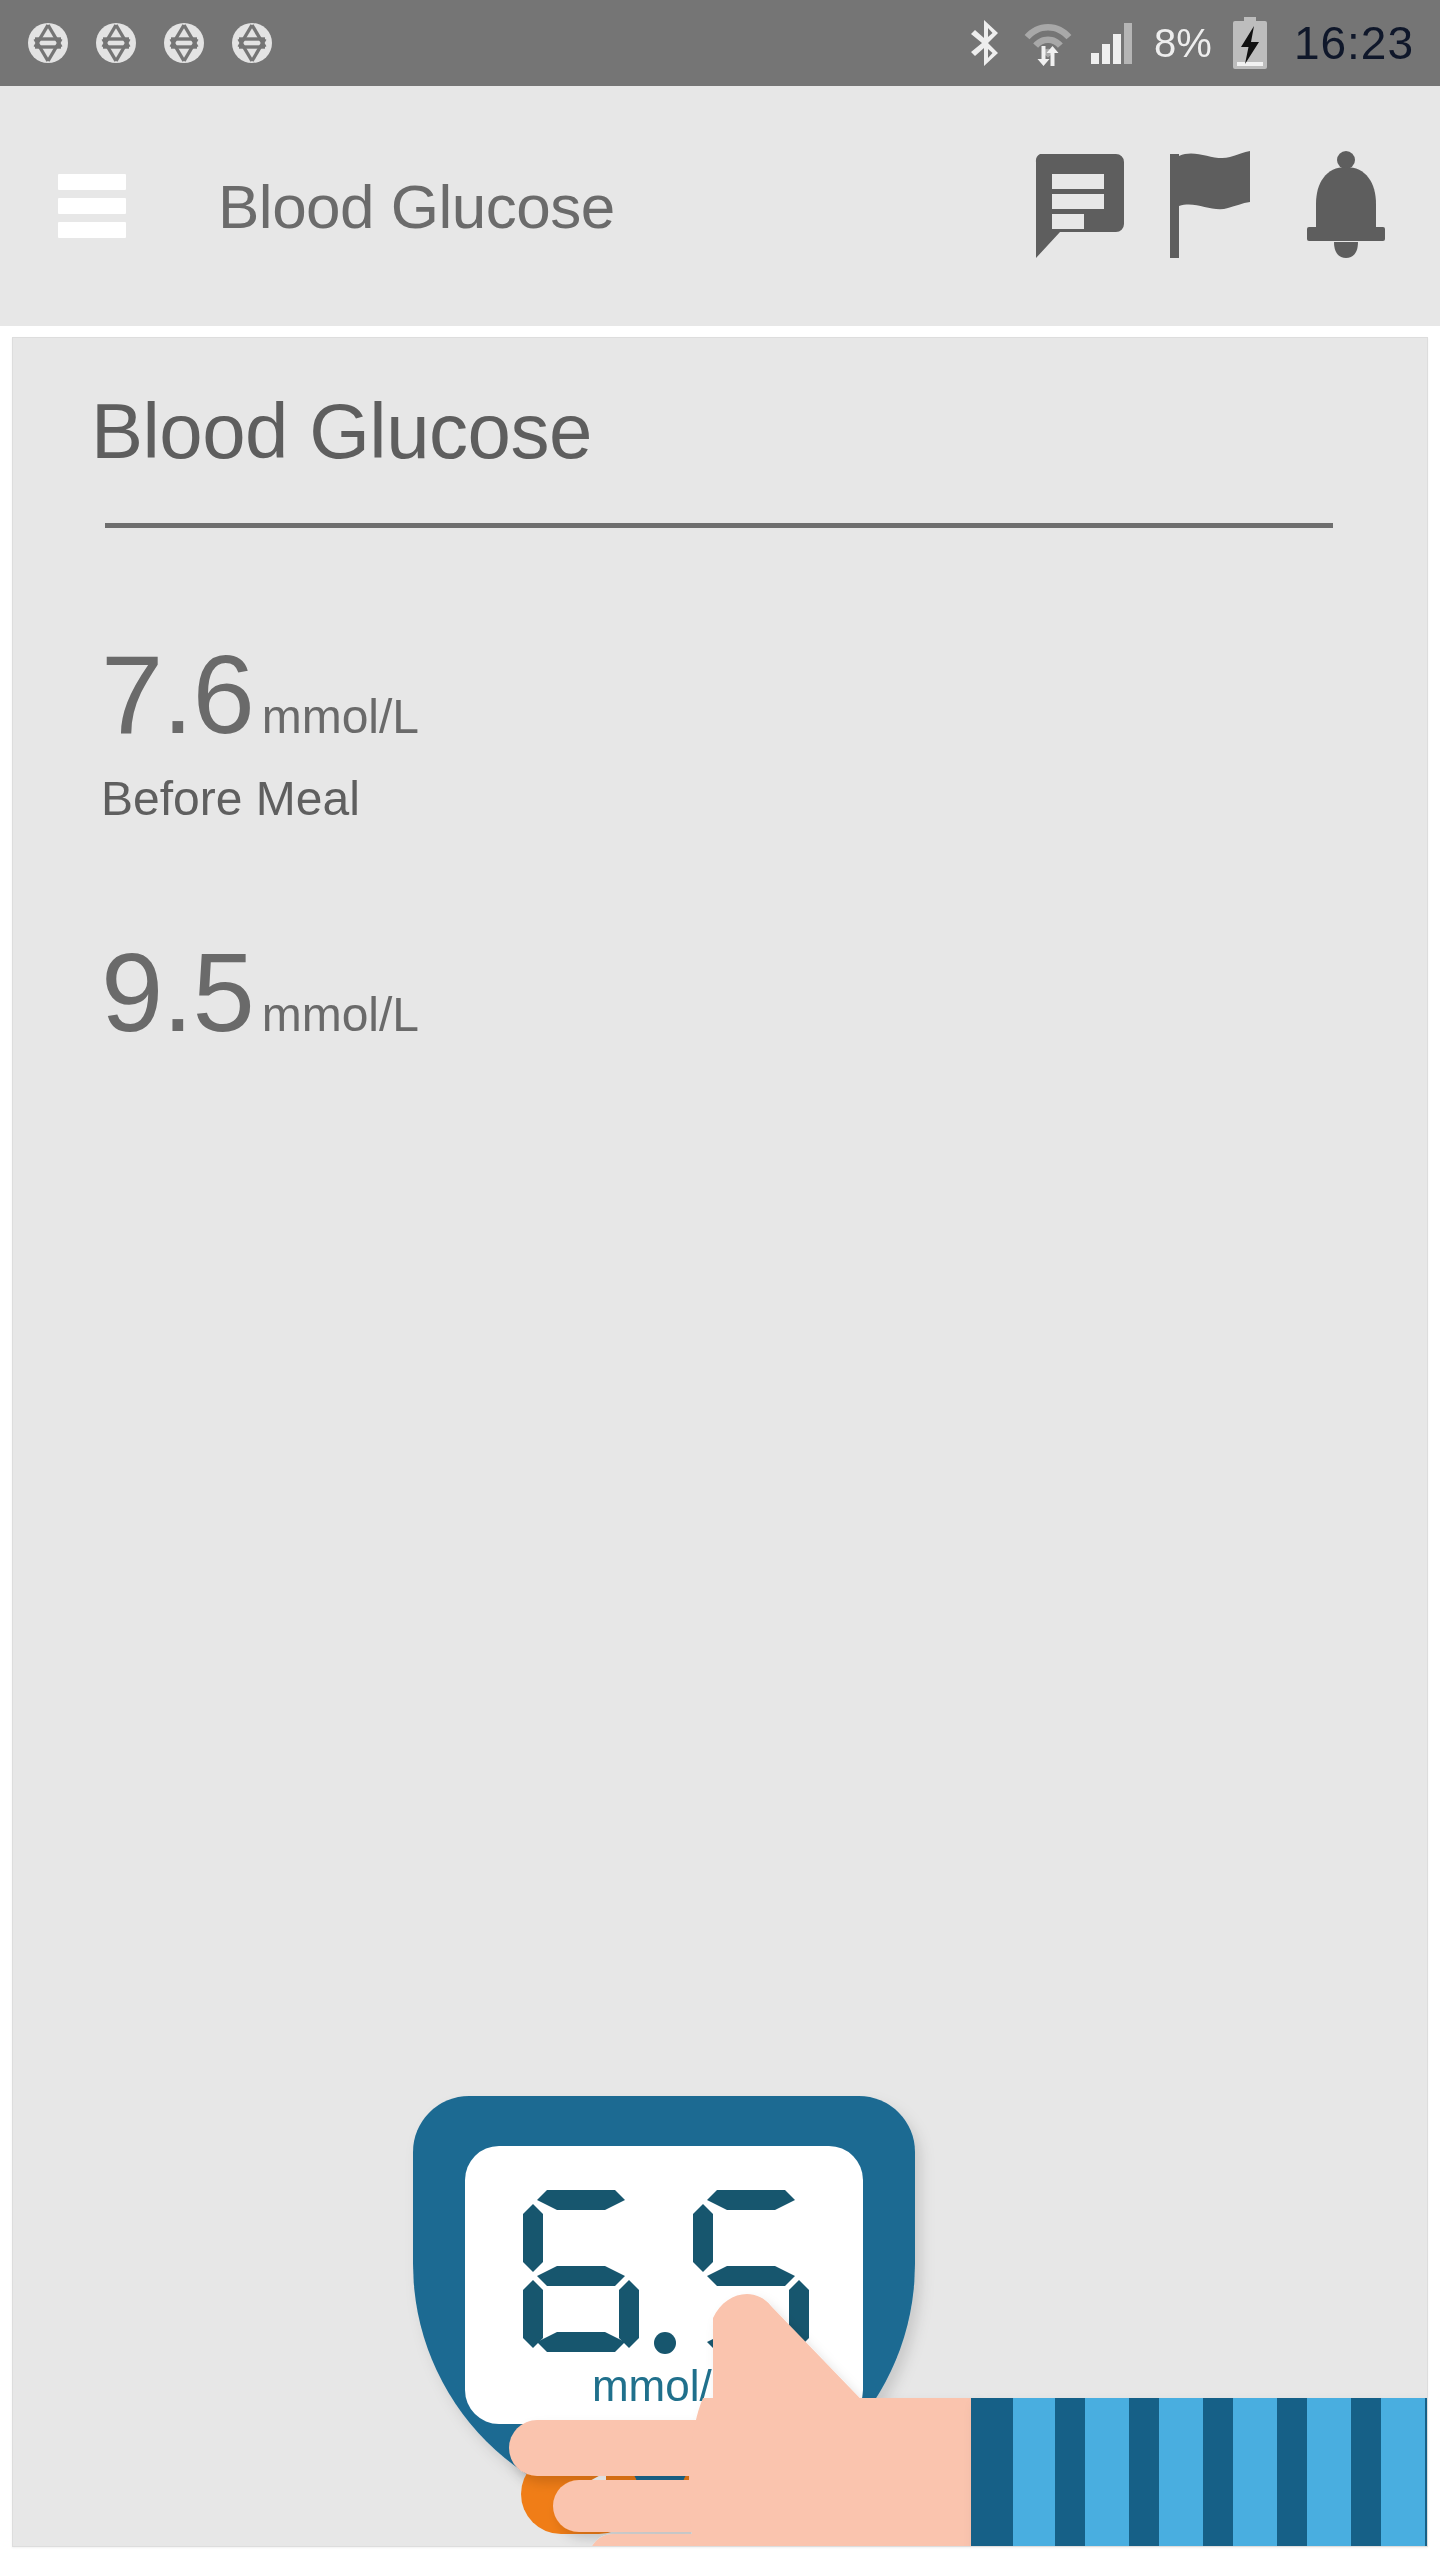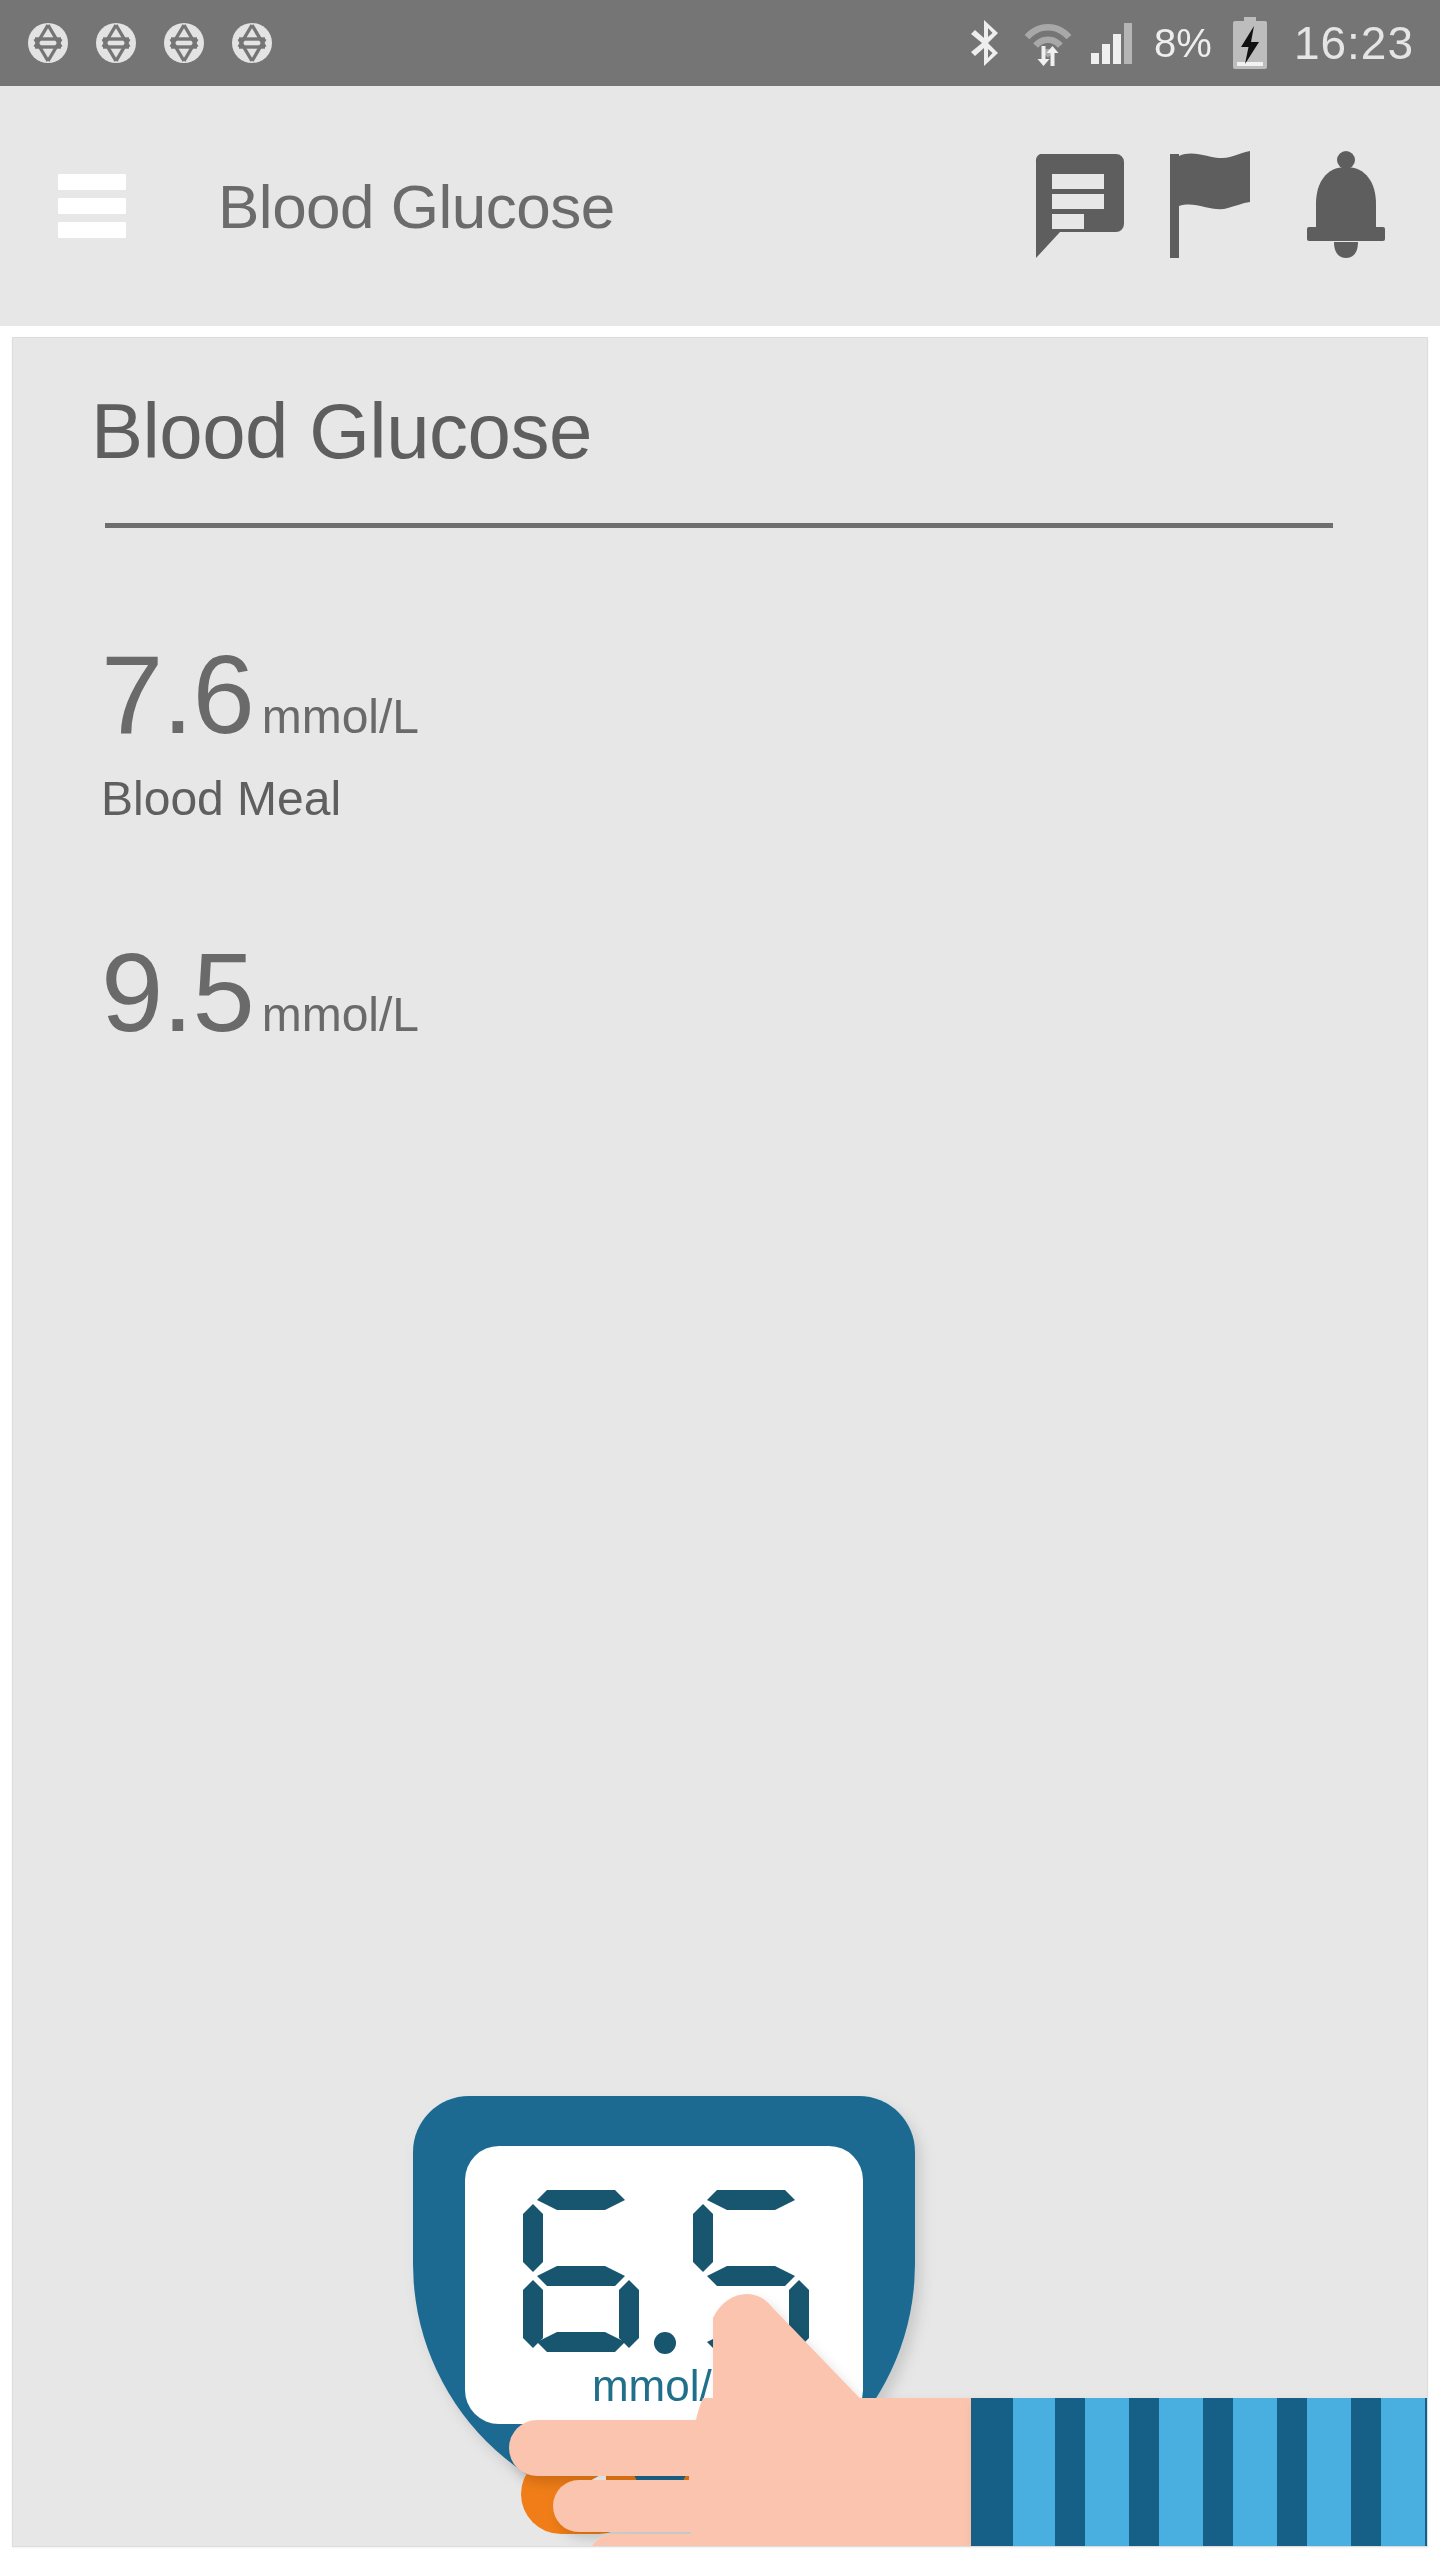--- a/index.html
+++ b/index.html
@@ -48,21 +48,21 @@
   .battery-icon svg { display:block; width: 40px; height: 52px; }
 
   .battery-pct {
     color: #eeeeee;
     font-size: 40px;
     letter-spacing: 0px;
     line-height: 1;
     font-family: "Liberation Sans", sans-serif;
   }
   .clock {
-    color: #e5e5e5;
+    color: #0f172a;
     font-size: 46px;
     line-height: 1;
     margin-left: 6px;
     letter-spacing: 1px;
   }
 
   
   .app-bar {
     position: absolute;
     top: 86px; left: 0;
@@ -314,21 +314,21 @@
   <div class="content-card">
 
     <div class="page-title">Blood Glucose</div>
     <div class="title-rule"></div>
 
     <div class="reading first">
       <div class="reading-row">
         <span class="reading-value">7.6</span>
         <span class="reading-unit">mmol/L</span>
       </div>
-      <div class="reading-label">Blood Meal</div>
+      <div class="reading-label">Before Meal</div>
     </div>
 
     <div class="reading second">
       <div class="reading-row">
         <span class="reading-value">9.5</span>
         <span class="reading-unit">mmol/L</span>
       </div>
     </div>
 
     <div class="illustration">

